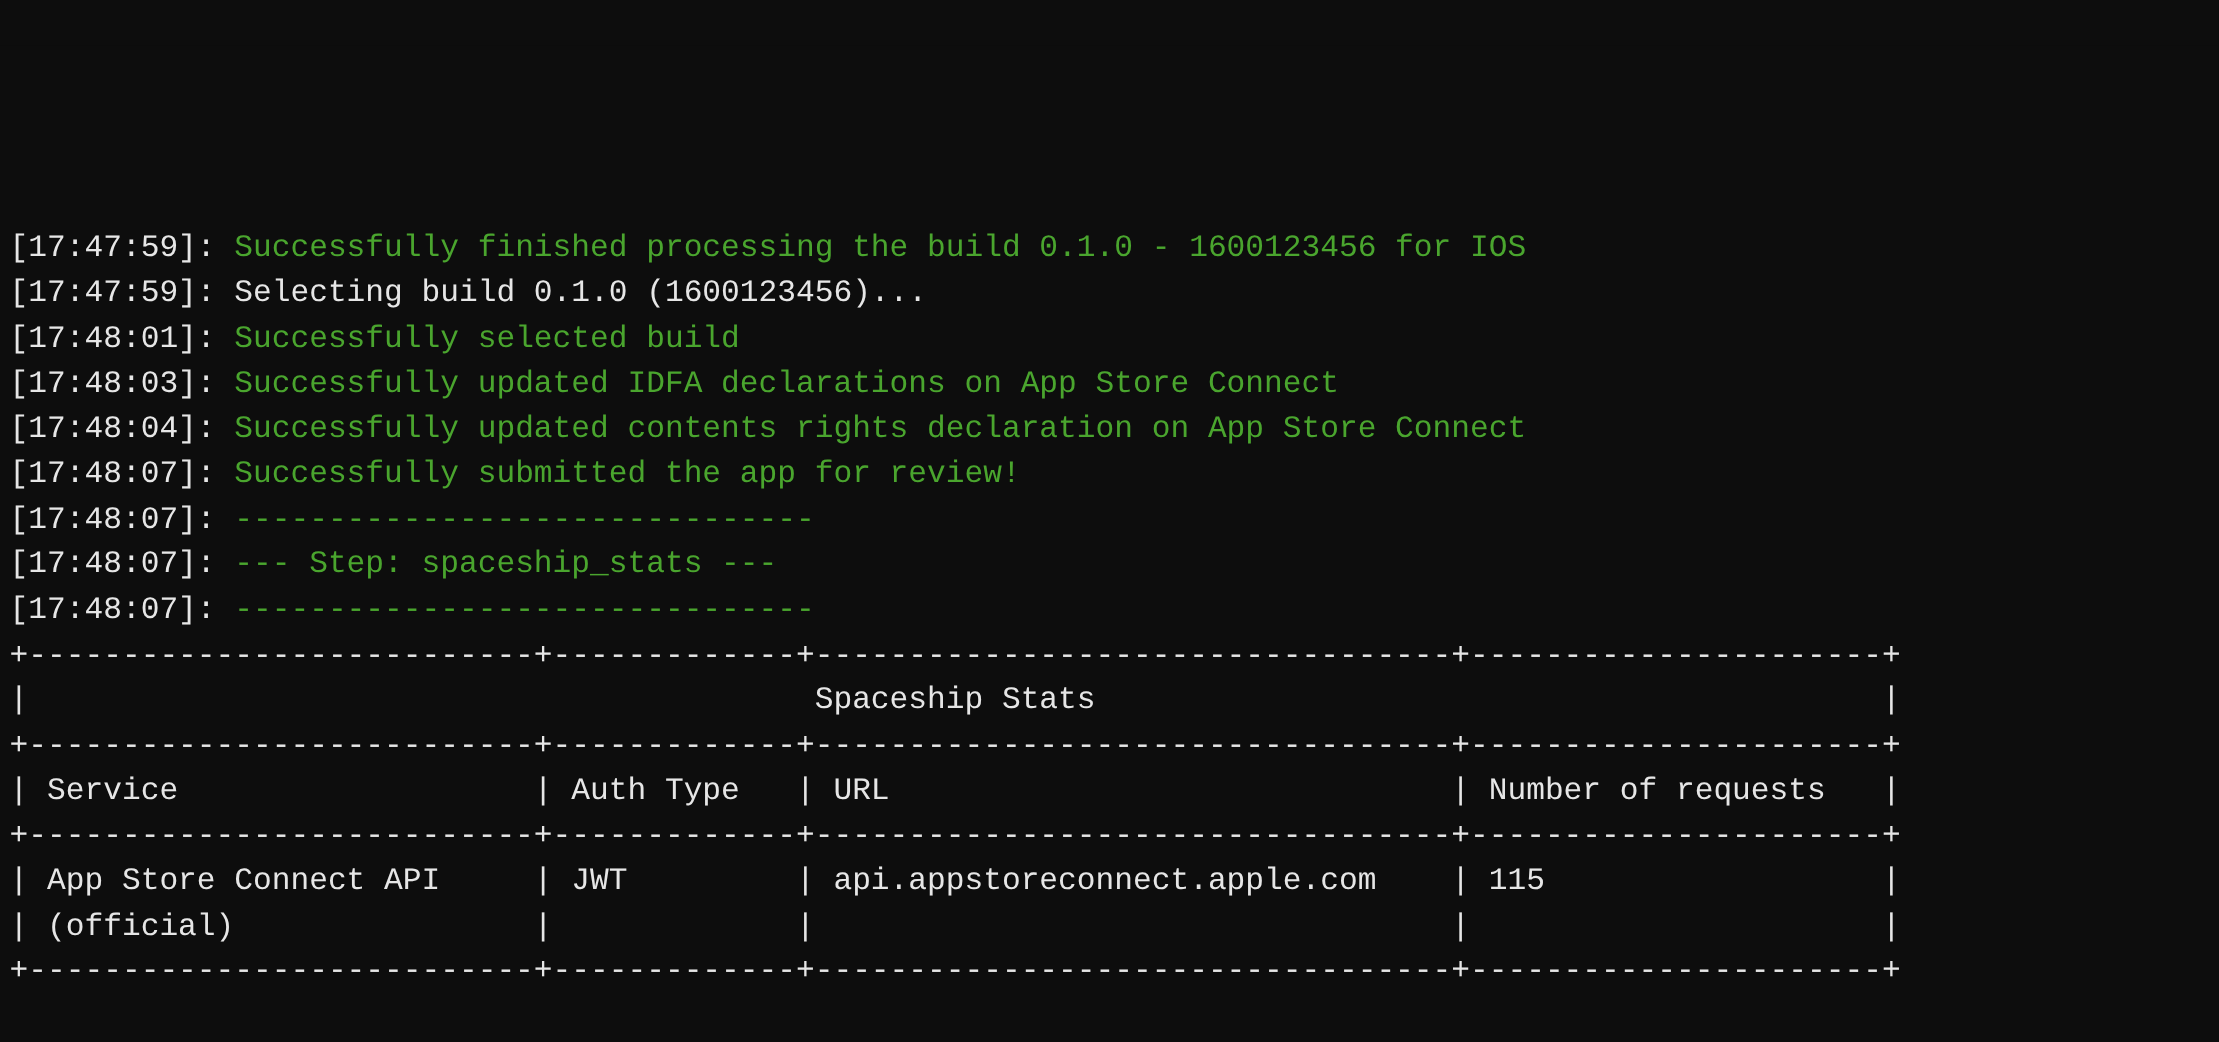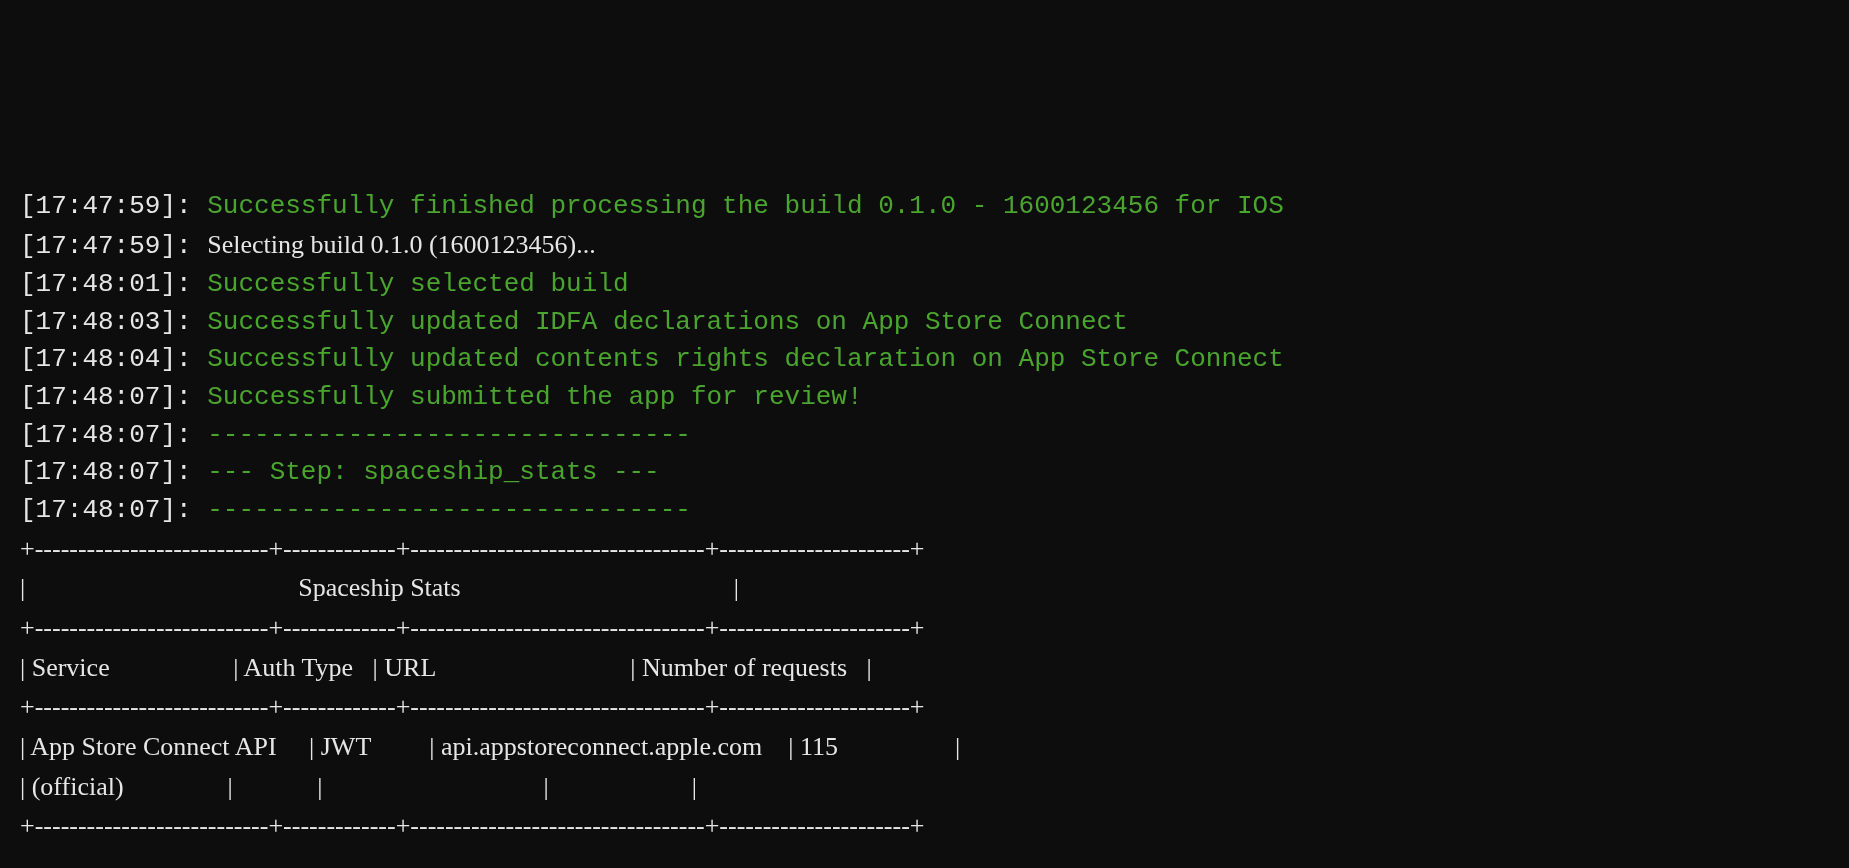--- a/index.html
+++ b/index.html
@@ -7,26 +7,26 @@
     padding: 0;
     background: #0d0d0d;
     color: #e6e6e6;
     font-family: "SF Mono", ui-monospace, Menlo, Consolas, "Liberation Mono", monospace;
     font-size: 26px;
     line-height: 1.45;
     white-space: pre;
     overflow: hidden;
   }
   .terminal {
-    padding: 0 8px 8px 20px;
+    padding: 0 8px 8px 8px;
   }
   .line { display: block; }
   .ts { color: #e6e6e6; }
   .msg-green { color: #4aa52e; }
-  .msg-white { color: #e6e6e6; font-family: Liberation Serif, serif; }
+  .msg-white { color: #e6e6e6; }
 </style>
 </head>
 <body>
 
 
 
 <div class="terminal" id="term"><div class="line"><span class="ts">[17:47:59]: </span><span class="msg-green">Successfully finished processing the build 0.1.0 - 1600123456 for IOS</span></div><div class="line"><span class="ts">[17:47:59]: </span><span class="msg-white">Selecting build 0.1.0 (1600123456)...</span></div><div class="line"><span class="ts">[17:48:01]: </span><span class="msg-green">Successfully selected build</span></div><div class="line"><span class="ts">[17:48:03]: </span><span class="msg-green">Successfully updated IDFA declarations on App Store Connect</span></div><div class="line"><span class="ts">[17:48:04]: </span><span class="msg-green">Successfully updated contents rights declaration on App Store Connect</span></div><div class="line"><span class="ts">[17:48:07]: </span><span class="msg-green">Successfully submitted the app for review!</span></div><div class="line"><span class="ts">[17:48:07]: </span><span class="msg-green">-------------------------------</span></div><div class="line"><span class="ts">[17:48:07]: </span><span class="msg-green">--- Step: spaceship_stats ---</span></div><div class="line"><span class="ts">[17:48:07]: </span><span class="msg-green">-------------------------------</span></div><div class="line"><span class=""></span></div><div class="line"><span class="msg-white">+---------------------------+-------------+----------------------------------+----------------------+</span></div><div class="line"><span class="msg-white">|                                          Spaceship Stats                                          |</span></div><div class="line"><span class="msg-white">+---------------------------+-------------+----------------------------------+----------------------+</span></div><div class="line"><span class="msg-white">| Service                   | Auth Type   | URL                              | Number of requests   |</span></div><div class="line"><span class="msg-white">+---------------------------+-------------+----------------------------------+----------------------+</span></div><div class="line"><span class="msg-white">| App Store Connect API     | JWT         | api.appstoreconnect.apple.com    | 115                  |</span></div><div class="line"><span class="msg-white">| (official)                |             |                                  |                      |</span></div><div class="line"><span class="msg-white">+---------------------------+-------------+----------------------------------+----------------------+</span></div></div>
 
 
 

